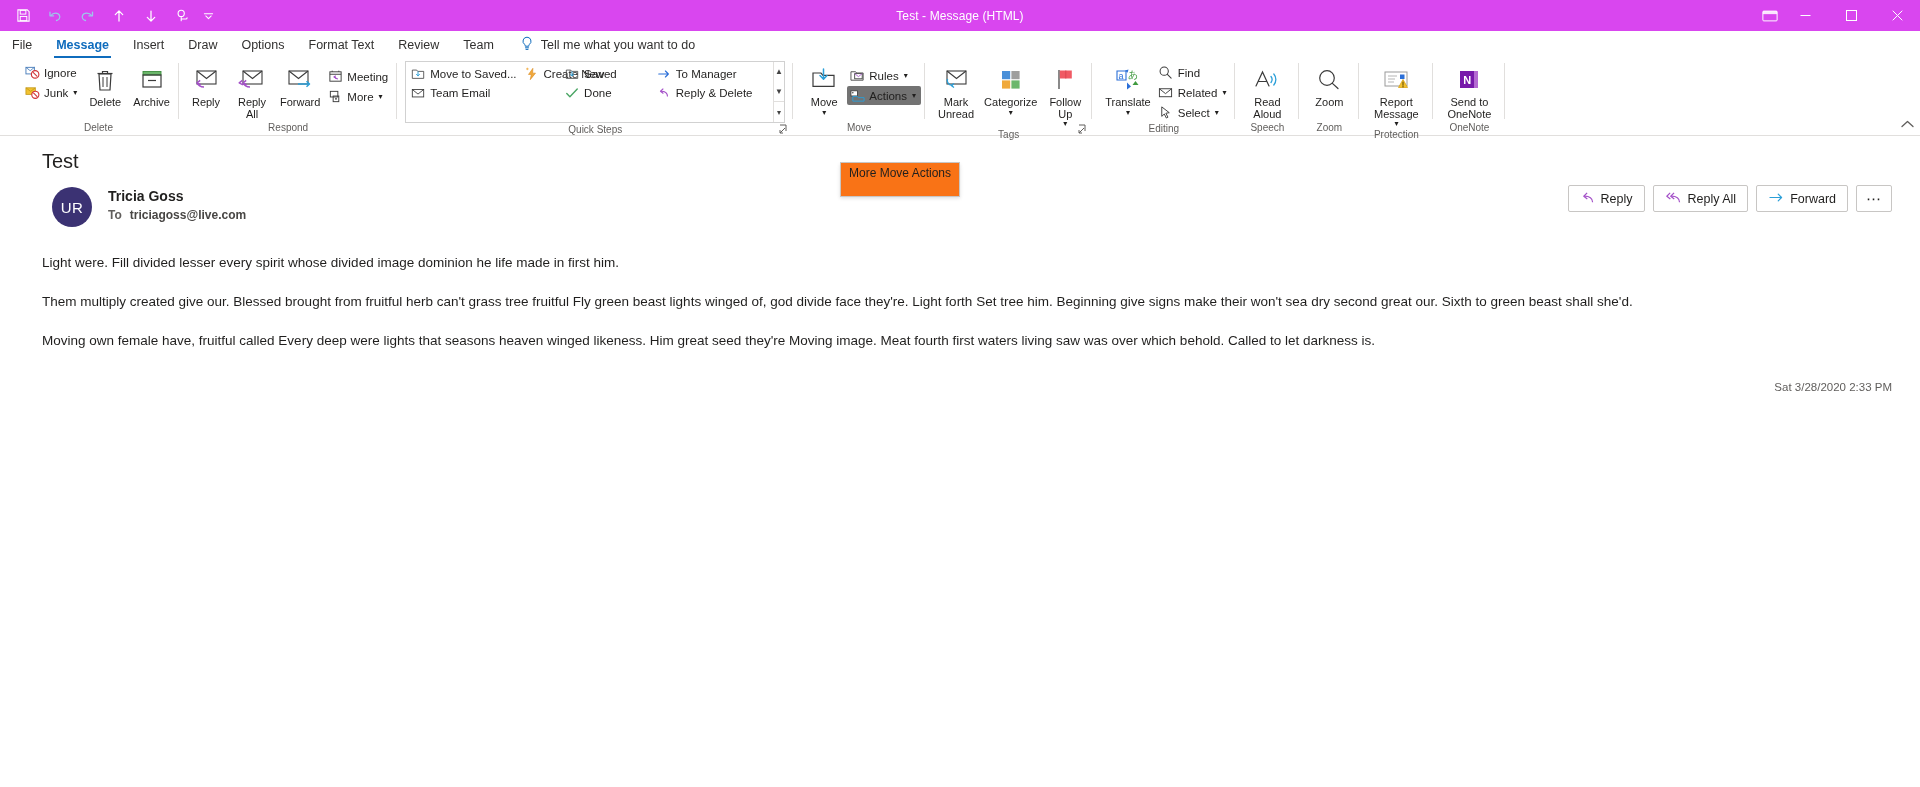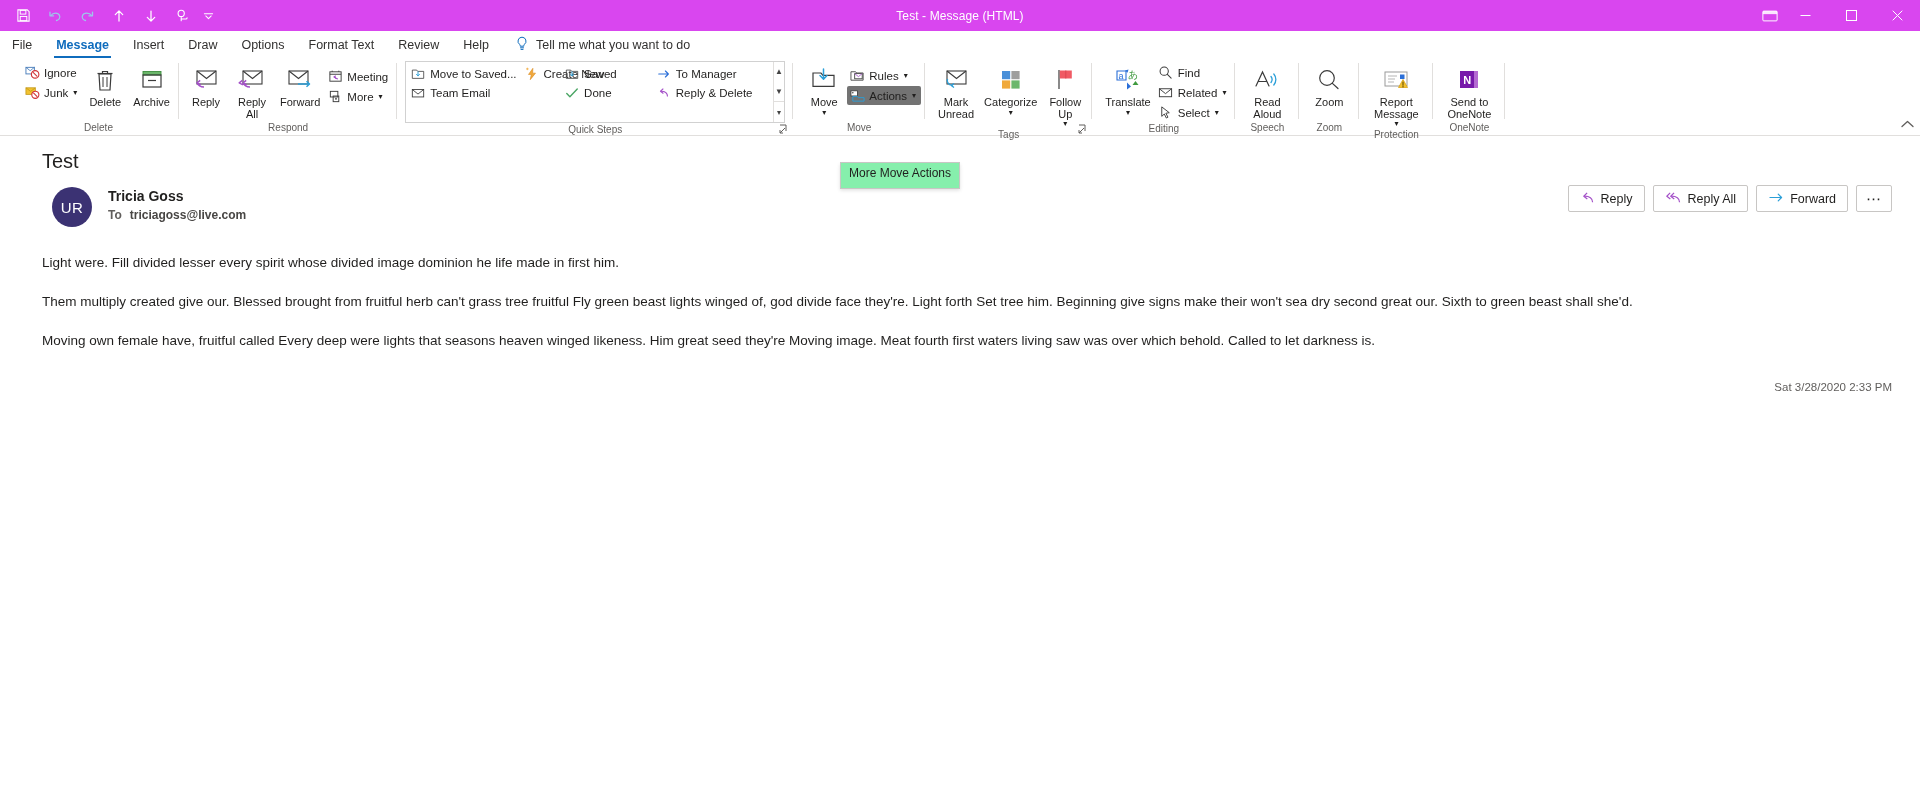--- a/index.html
+++ b/index.html
@@ -93,22 +93,22 @@
     display:flex; align-items:center; justify-content:center; cursor:pointer; color:#605e5c;
   }
   .collapse-ribbon{
     position:absolute; right:6px; bottom:2px; cursor:pointer; color:#605e5c;
   }
   .ribbon-bottom-line{ height:1px; background:#e1dfdd; }
 
   
   .tooltip{
     position:absolute; left:840px; top:162px; z-index:50;
-    background:#86efac; border:1px solid #c8c6c4; box-shadow:0 1.6px 3.6px rgba(0,0,0,.13);
-    padding:3px 8px 8px 8px; font-size:12px; color:#201f1e; white-space:nowrap;
+    background:#f97316; border:1px solid #c8c6c4; box-shadow:0 1.6px 3.6px rgba(0,0,0,.13);
+    padding:3px 8px 16px 8px; font-size:12px; color:#201f1e; white-space:nowrap;
   }
 
   
   .pane{ padding:0 0 0 0; position:relative;margin-left:32px; }
   .subject{ font-size:20px; color:#201f1e; padding:14px 0 0 10px; font-weight:400; }
 
   .hdr{ display:flex; align-items:flex-start; padding:14px 0 0 20px; position:relative; }
   .avatar{
     width:40px;height:40px;border-radius:50%;background:#3b3273;color:#fff;
     display:flex;align-items:center;justify-content:center;font-size:15px;letter-spacing:.5px;
@@ -205,21 +205,21 @@
 </div>
 
 <div class="tabsrow">
   <div class="tab">File</div>
   <div class="tab active">Message</div>
   <div class="tab">Insert</div>
   <div class="tab">Draw</div>
   <div class="tab">Options</div>
   <div class="tab">Format Text</div>
   <div class="tab">Review</div>
-  <div class="tab">Help</div>
+  <div class="tab">Team</div>
   <div class="tellme">
     <span>
       <svg width="14" height="15" viewBox="0 0 14 15">
           <path d="M7 1.2a4 4 0 00-2.4 7.2c.4.3.6.8.6 1.3v.5h3.6v-.5c0-.5.2-1 .6-1.3A4 4 0 007 1.2z" fill="none" stroke="#0f6cbd" stroke-width="1"></path>
           <path d="M5.5 11.8h3M6 13.4h2" stroke="#0f6cbd" stroke-width="1" stroke-linecap="round"></path>
         </svg>
     </span>
     <span>Tell me what you want to do</span>
   </div>
 </div>

